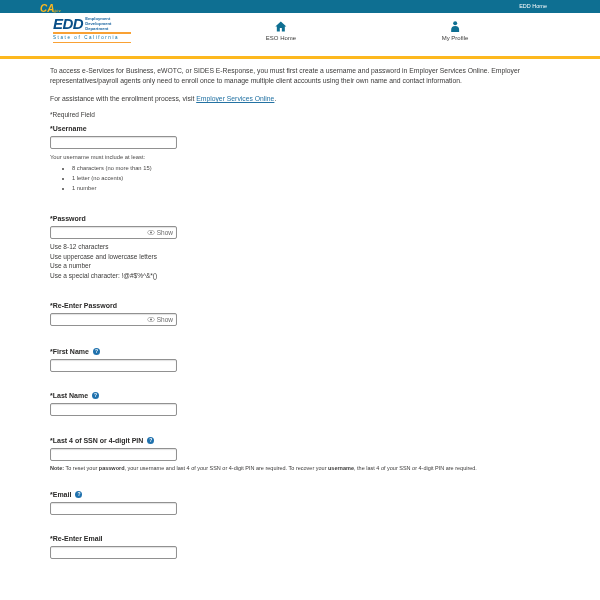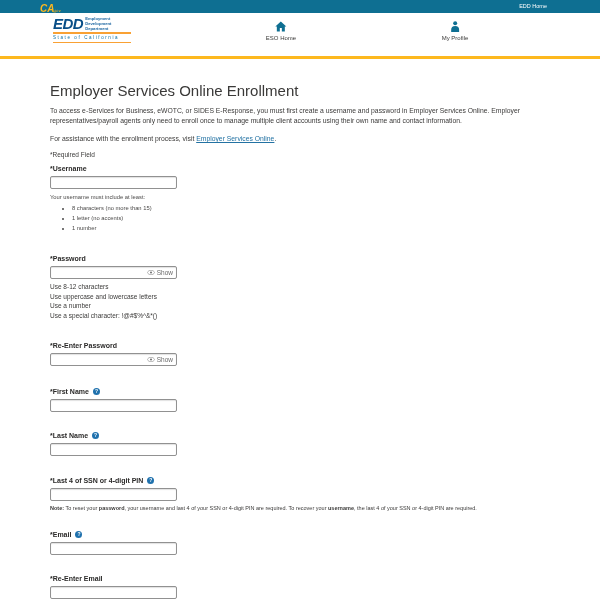--- a/index.html
+++ b/index.html
@@ -118,21 +118,20 @@
       <circle cx="9" cy="4.5" r="4" fill="#0e6f92"></circle>
       <path d="M9 10c-5.5 0-8 3.2-8 8v4h16v-4c0-4.8-2.5-8-8-8z" fill="#0e6f92"></path>
     </svg>
     <span class="nav-label">My Profile</span>
   </div>
 </div>
 
 <div class="gold-bar"></div>
 
 <div class="main">
-  <h1 class="page-title">Employer Services Online Enrollment</h1>
 
   <p class="intro">To access e-Services for Business, eWOTC, or SIDES E-Response, you must first create a username and password in Employer Services Online. Employer representatives/payroll agents only need to enroll once to manage multiple client accounts using their own name and contact information.</p>
 
   <p class="assistance"><span>For assistance with the enrollment process, visit </span><a class="inline-link">Employer Services Online</a><span>.</span></p>
 
   <p class="required-note">*Required Field</p>
 
   <div class="field sec-username">
     <label class="f-label">*Username</label>
     <input class="text-input" type="text" value="" style="">

